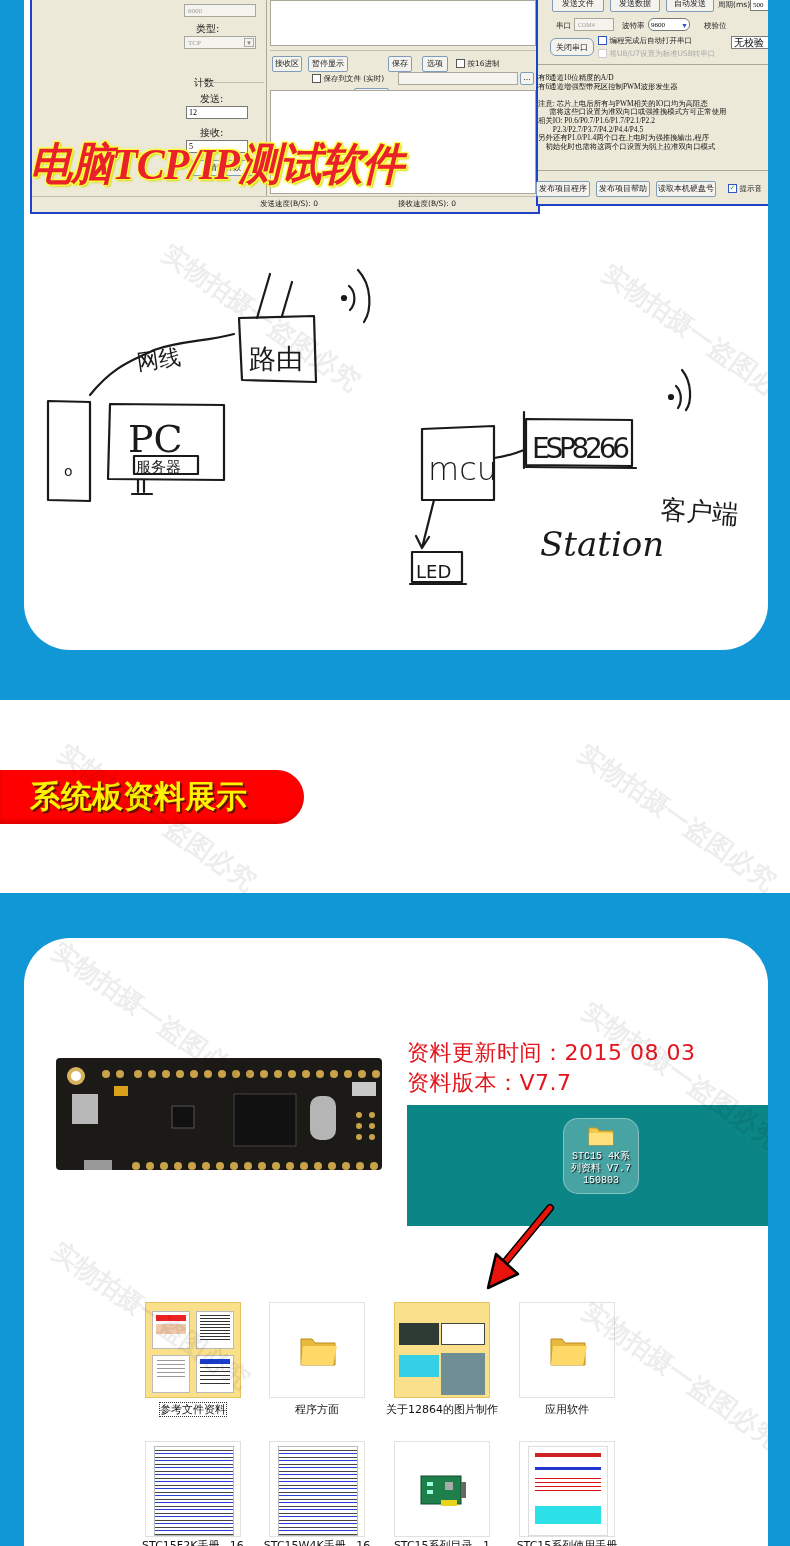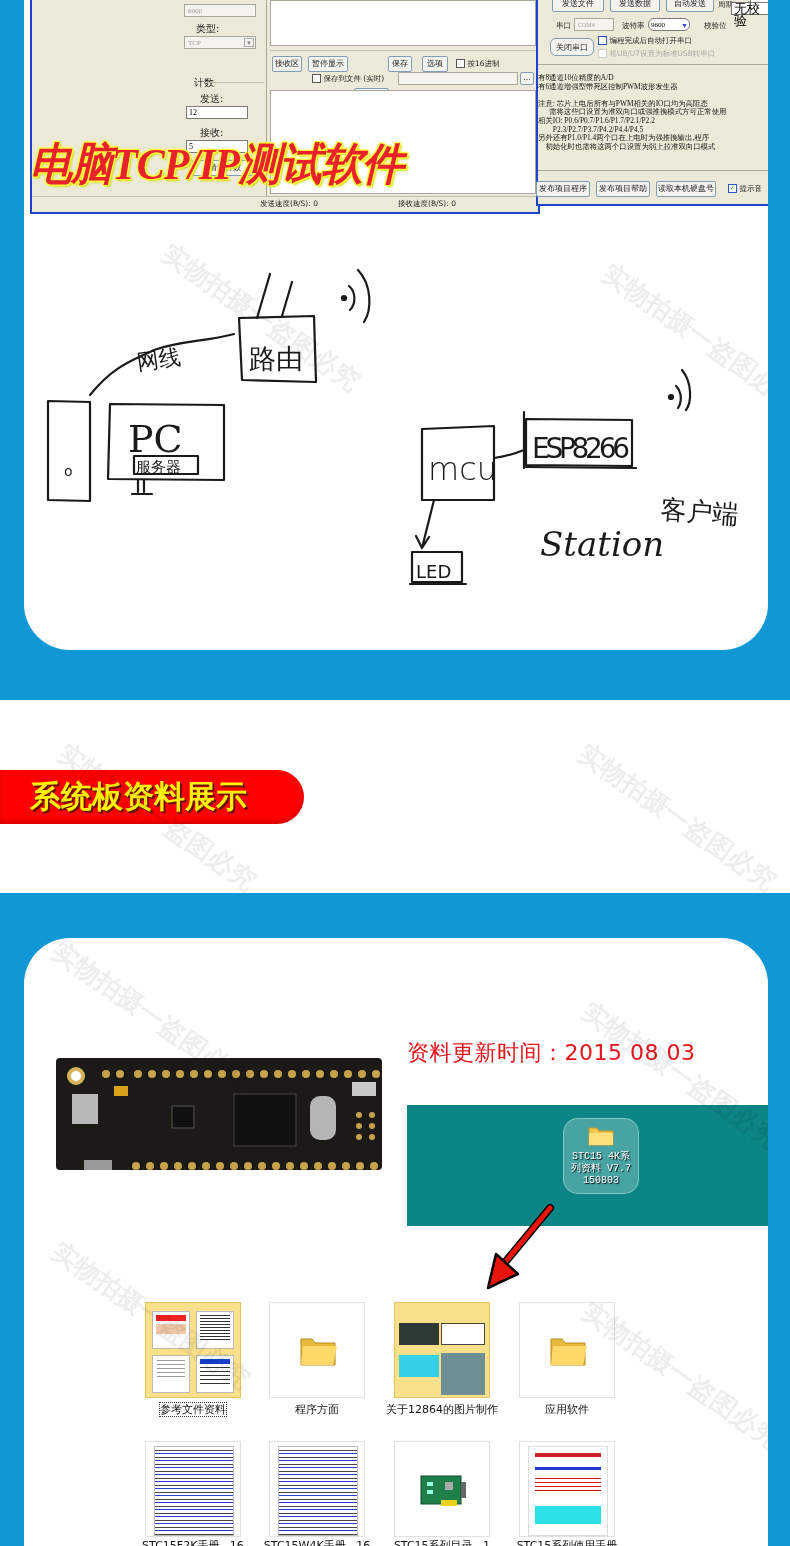--- a/index.html
+++ b/index.html
@@ -108,21 +108,21 @@
     <div class="abs tcp-input" style="left:212px;top:-2px;width:20px;font-size:7px;">500</div>
 
     <div class="abs tcp-status" style="left:18px;top:21px;">串口</div>
     <div class="abs tcp-field" style="left:36px;top:18px;width:40px;font-size:6px;">COM4</div>
     <div class="abs tcp-status" style="left:84px;top:21px;">波特率</div>
     <div class="abs tcp-input" style="left:110px;top:18px;width:42px;font-size:7px;border-radius:6px;">
       <span>9600</span>
       <span class="abs" style="right:1px;top:1px;font-size:7px;color:#2b55c8;">▼</span>
     </div>
     <div class="abs tcp-status" style="left:166px;top:21px;">校验位</div>
-    <div class="abs tcp-input" style="left:193px;top:2px;width:39px;font-size:13px;">
+    <div class="abs tcp-input" style="left:193px;top:36px;width:39px;font-size:10px;">
       <span>无校验</span>
     </div>
 
     <div class="abs xp-btn" style="left:12px;top:38px;width:44px;height:18px;line-height:17px;border-radius:6px;">关闭串口</div>
     <div class="abs tcp-status" style="left:60px;top:36px;">
       <span class="xp-check" style="border-color:#2b55c8;"></span>
       <span>编程完成后自动打开串口</span>
     </div>
     <div class="abs tcp-status" style="left:60px;top:49px;color:#aaa;">
       <span class="xp-check" style="border-color:#ccc;"></span>
@@ -263,20 +263,21 @@
     <rect x="18" y="46" width="26" height="30" fill="#b8b8b8"></rect>
     <rect x="180" y="46" width="62" height="52" fill="#111" stroke="#444"></rect>
     <rect x="256" y="48" width="26" height="44" rx="10" fill="#b5b5b5"></rect>
     <rect x="298" y="34" width="24" height="14" fill="#c8c8c8"></rect>
     <rect x="60" y="38" width="14" height="10" fill="#d9a21a"></rect>
     <rect x="118" y="58" width="22" height="22" fill="#111" stroke="#555"></rect>
     <rect x="30" y="112" width="28" height="10" fill="#999"></rect>
   </svg>
 
   <div class="abs info-line" style="left:383px;top:100px;">资料更新时间：2015 08 03</div>
+  <div class="abs info-line" style="left:383px;top:130px;">资料版本：V7.7</div>
 
   <div class="abs desktop">
     <div class="abs desk-icon">
       <svg width="28" height="24" viewBox="0 0 28 24" style="margin-top:4px;">
         <path d="M2 5 L10 5 L12 8 L26 8 L26 22 L2 22 Z" fill="#f3c84b" stroke="#c99a20"></path>
         <path d="M2 10 L26 10 L26 22 L2 22 Z" fill="#ffe07a"></path>
       </svg>
       <div class="desk-icon-label">STC15 4K系</div>
       <div class="desk-icon-label">列资料 V7.7</div>
       <div class="desk-icon-label">150803</div>

